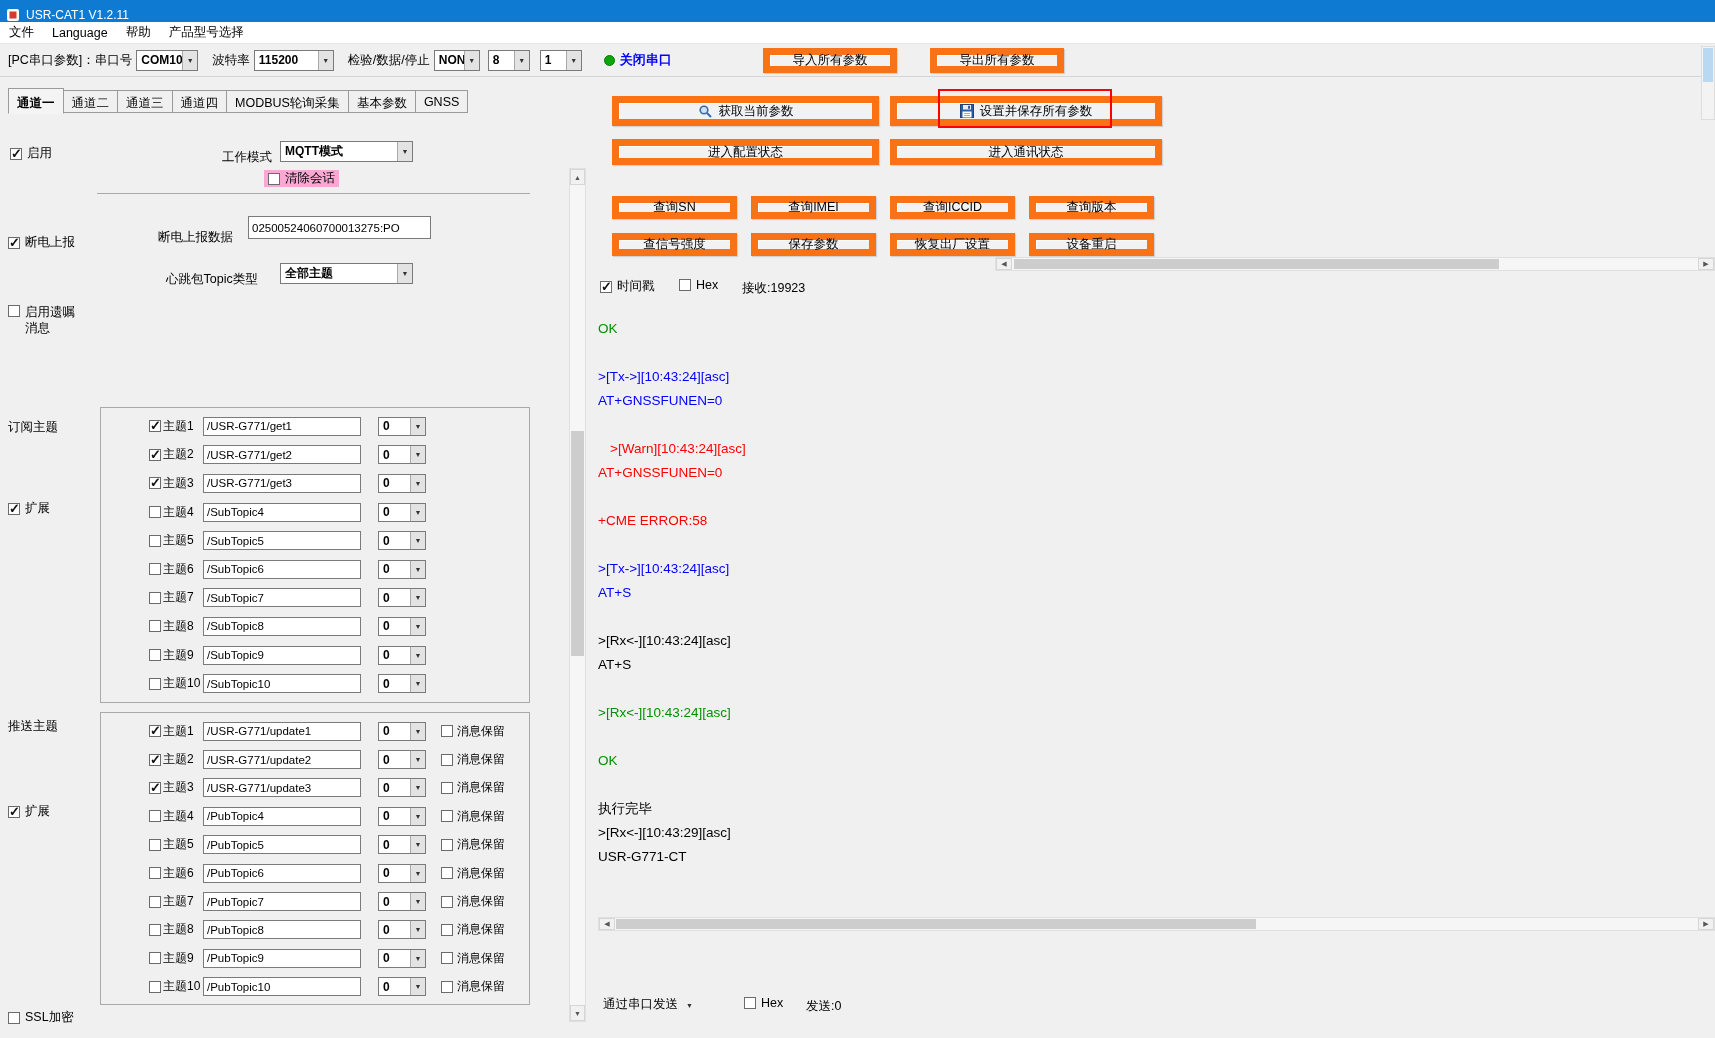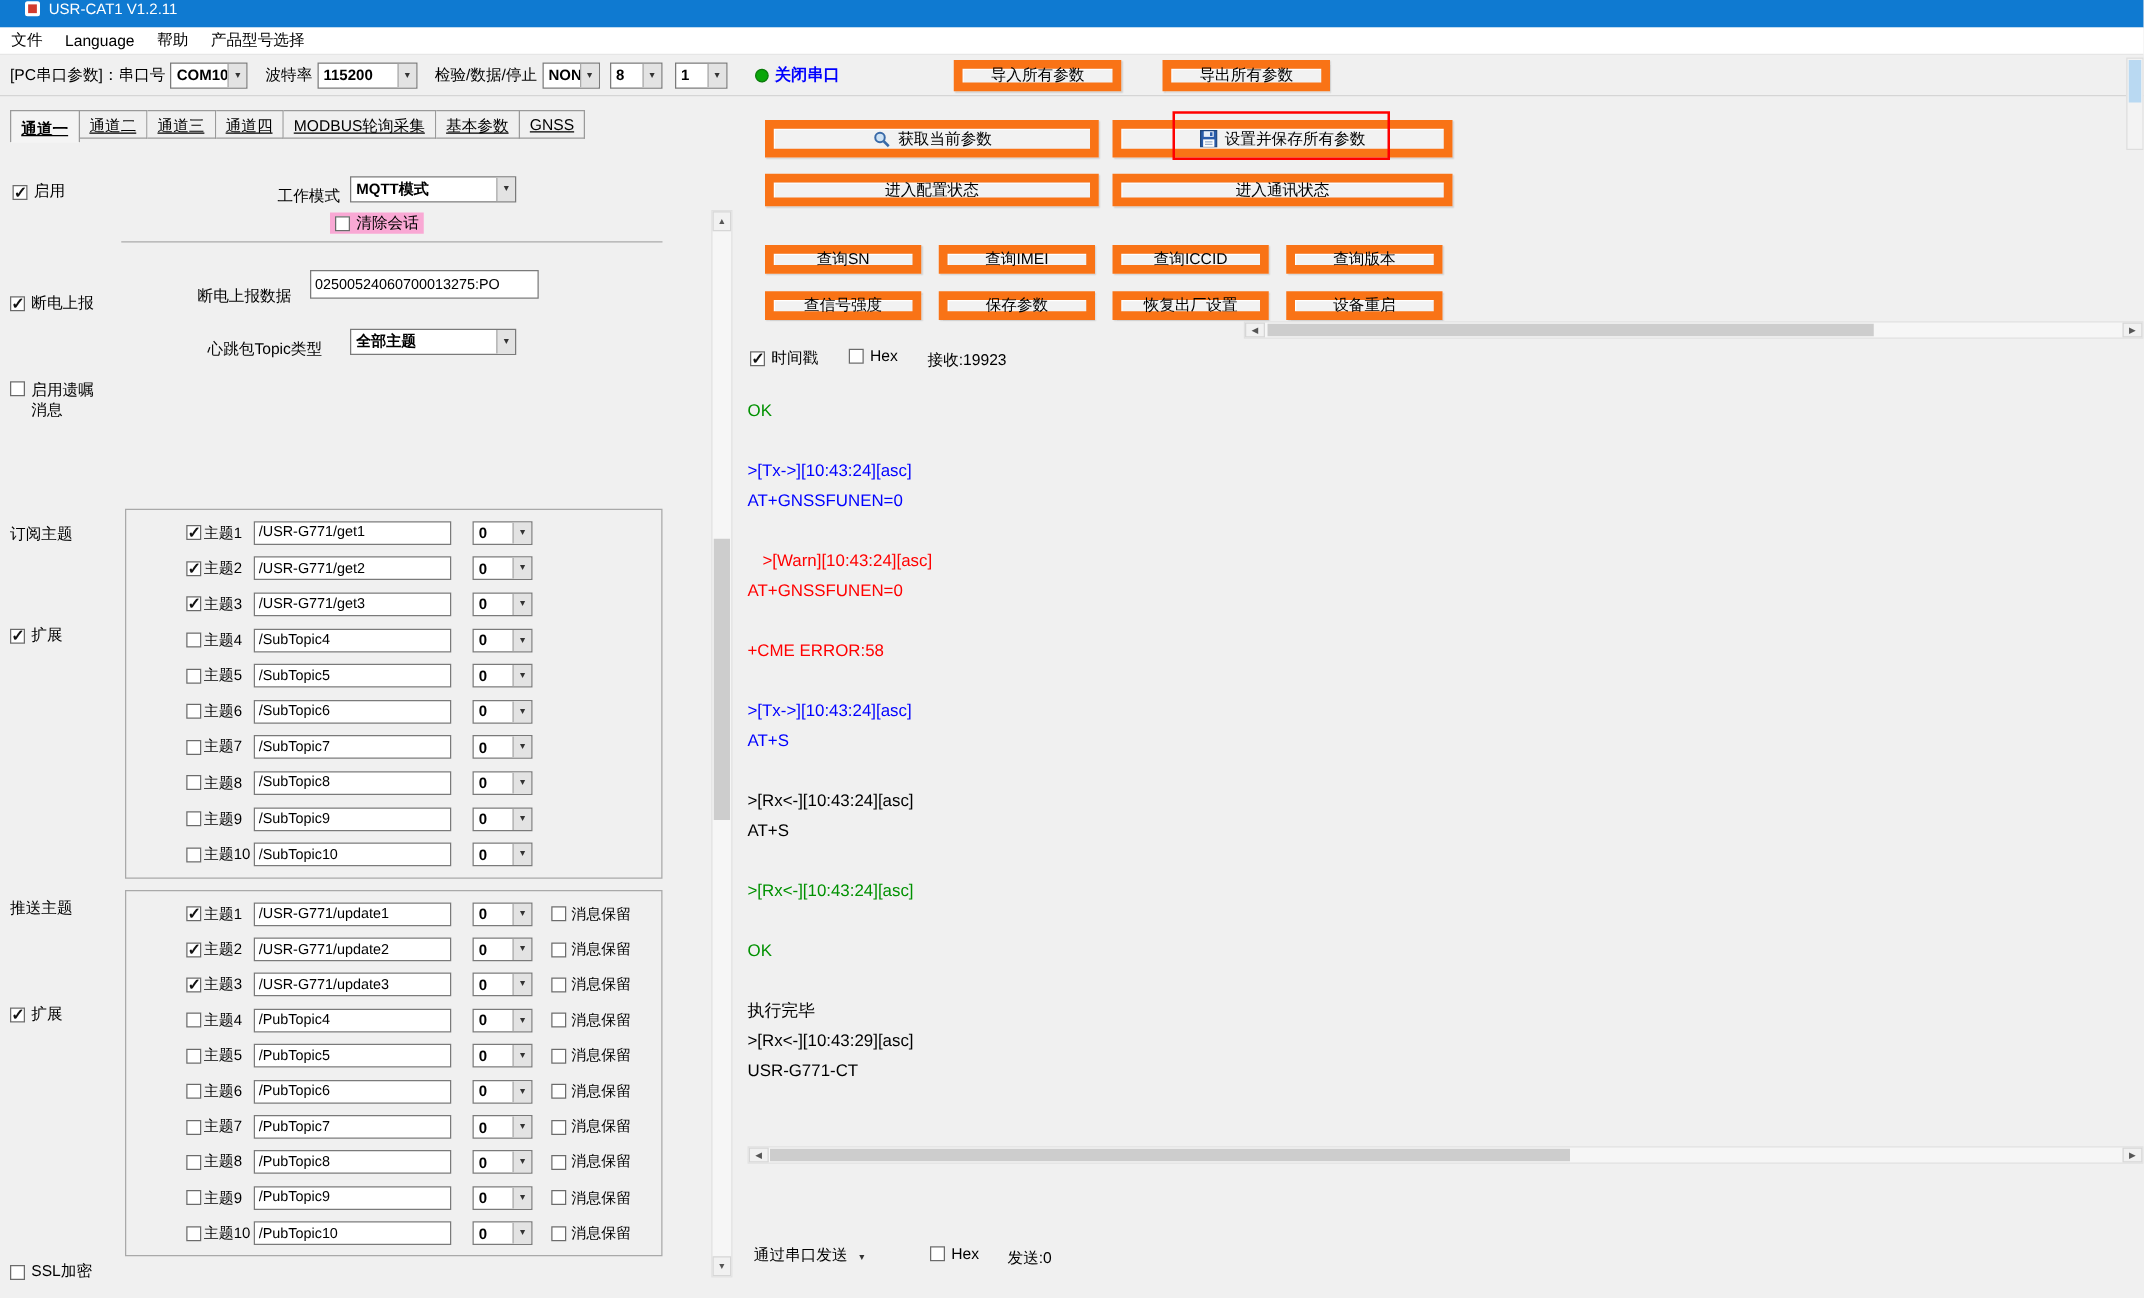--- a/index.html
+++ b/index.html
@@ -2,21 +2,21 @@
 <html><head>
 <meta charset="utf-8">
 <style>
   * { box-sizing: border-box; margin: 0; padding: 0; }
   body { background:#f0f0f0; font-family:"Liberation Sans", sans-serif; }
   .app { position:relative; width:1715px; height:1038px; background:#f0f0f0; overflow:hidden; font-size:12.5px; color:#000; }
   .abs { position:absolute; }
 
   
   .titlebar { position:absolute; left:0; top:0; width:100%; height:22px; background:#0f7ad1; color:#fff;
-              display:flex; align-items:flex-start; gap:6px; padding-left:19px; font-size:12px; }
+              display:flex; align-items:flex-end; gap:6px; padding-left:6px; font-size:12px; }
 
   
   .menubar { position:absolute; left:0; top:22px; width:100%; height:22px; background:#fff; border-bottom:1px solid #e6e6e6;
              display:flex; align-items:center; font-size:12.5px; }
   .menu-item { padding:2px 9px; }
 
   
   .toolbar { position:absolute; left:0; top:44px; width:100%; height:33px; background:#f0f0f0; border-bottom:1px solid #d5d5d5;
              display:flex; align-items:center; padding-left:8px; }
   .tb-label { white-space:nowrap; }
@@ -29,21 +29,21 @@
          border:7px solid #f97316; font-size:12.5px; font-family:inherit; color:#000; cursor:default;
          box-shadow: inset 1px 1px 0 rgba(255,255,255,.95), 1px 1px 1px rgba(0,0,0,.12); white-space:nowrap; }
   .btn-import { position:absolute; left:763px; top:4px; width:134px; height:25px; }
   .btn-export { position:absolute; left:930px; top:4px; width:134px; height:25px;text-align:center; }
 
   
   .edge-sb { position:absolute; left:1701px; top:46px; width:14px; height:74px; background:#f3f3f3; border:1px solid #ddd; }
   .edge-sb .sb-thumb-v { position:absolute; left:1px; right:1px; top:1px; height:34px; background:#b9d9f2; }
 
   
-  .tabstrip { position:absolute; left:8px; top:88px; display:flex; align-items:flex-start; height:26px;text-decoration:underline; }
+  .tabstrip { position:absolute; left:8px; top:88px; display:flex; align-items:center; height:26px; }
   .tab { padding:4px 8px 3px; border:1px solid #9a9a9a; border-left:none; background:#f0f0f0; height:23px; font-size:12.5px; white-space:nowrap; }
   .tab:first-child { border-left:1px solid #9a9a9a; }
   .tab.active { font-weight:bold; height:26px; padding-top:6px; background:#f4f4f4; border-bottom-color:#f4f4f4; }
 
   
   .cbx { display:flex; align-items:center; gap:5px; font-size:12.5px; white-space:nowrap; }
   .cbx.top { align-items:flex-start; }
   .cb { width:12px; height:12px; border:1px solid #6b6b6b; background:#fff; display:inline-block; position:relative; flex:none; }
   .cb.checked::after { content:"✓"; position:absolute; left:0px; top:-3px; font-size:13px; font-weight:bold; color:#111; }
   .multi-line { white-space:pre-line; line-height:1.25; }

